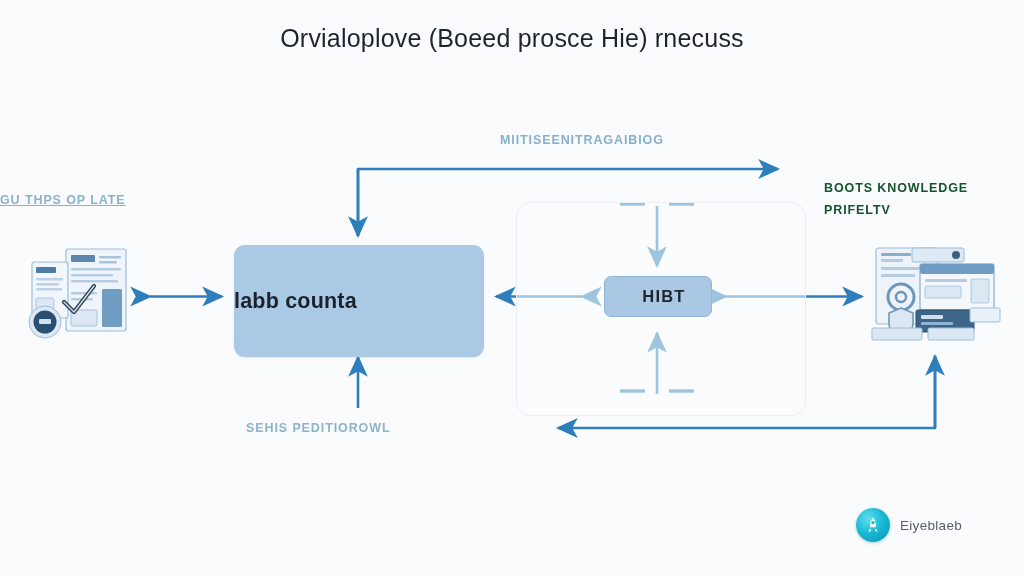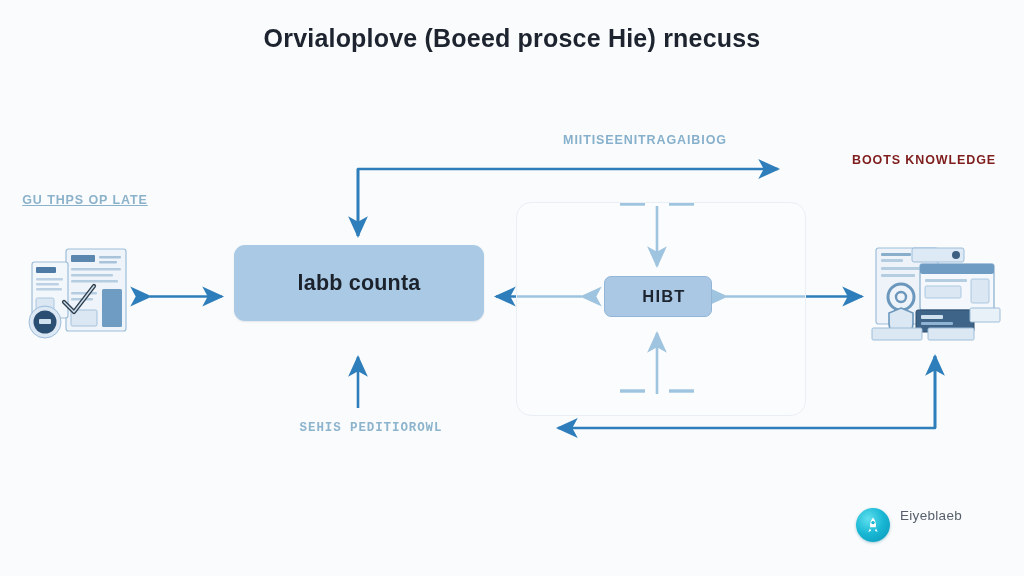--- a/index.html
+++ b/index.html
@@ -17,29 +17,29 @@
   }
 
   
   #diagram-title {
     position: absolute;
     left: 0;
     top: 24px;
     width: 1024px;
     text-align: center;
     font-size: 25px;
-    font-weight: 700;
+    font-weight: 400;
     color: #1d2430;
     letter-spacing: 0.2px;
   }
 
   
   .edge-label {
     position: absolute;
-    text-align: center;
+    text-align: left;
     color: #7aa7c7;
     font-size: 12.5px;
     font-weight: 700;
     letter-spacing: 0.9px;
     line-height: 1.72;
     text-transform: uppercase;
   }
   #label-top-loop {
     left: 500px;
     top: 130px;
@@ -48,45 +48,44 @@
   }
   #label-left-input {
     left: 0px;
     top: 190px;
     width: 170px;
     color: #8bb2cb;
     text-decoration: underline;
   }
   #label-right-output {
     left: 824px;
-    top: 150px;
+    top: 178px;
     width: 200px;
-    color: #7f1d1d;
+    color: #14532d;
   }
   #label-bottom-loop {
     left: 246px;
     top: 418px;
     width: 250px;
     color: #8cb4cd;
-    font-family: Liberation Mono, monospace;
   }
 
   
   #node-main {
     position: absolute;
     left: 234px;
     top: 245px;
     width: 250px;
-    height: 76px;
+    height: 112px;
     background: #a9c9e5;
     border-radius: 11px;
     box-shadow: 0 1px 2px rgba(60,90,120,0.13);
     display: flex;
     align-items: center;
-    justify-content: center;
+    justify-content: flex-start;
   }
   #node-main-label {
     font-size: 21.5px;
     font-weight: 700;
     color: #1b222c;
     letter-spacing: 0.2px;
   }
 
   
   #group-container {
@@ -138,21 +137,21 @@
   }
   #icon-docs { left: 16px; top: 246px; width: 114px; height: 98px; }
   #icon-dashboards { left: 868px; top: 244px; width: 136px; height: 102px; }
 
   
   #legend {
     position: absolute;
     left: 856px;
     top: 508px;
     display: flex;
-    align-items: flex-start;
+    align-items: center;
     gap: 10px;
   }
   #legend-badge {
     width: 34px;
     height: 34px;
     border-radius: 50%;
     background: radial-gradient(circle at 36% 32%, #5fe0ef 0%, #18b7d4 48%, #0c93b6 100%);
     display: flex;
     align-items: center;
     justify-content: center;
@@ -233,20 +232,21 @@
   <div id="label-top-loop" class="edge-label">
     <div>MIITISEENITRAGAIBIOG</div>
   </div>
 
   <div id="label-left-input" class="edge-label">
     <div>GU THPS OP LATE</div>
   </div>
 
   <div id="label-right-output" class="edge-label">
     <div>BOOTS KNOWLEDGE</div>
+    <div>PRIFELTV</div>
   </div>
 
   <div id="label-bottom-loop" class="edge-label">
     <div>SEHIS PEDITIOROWL</div>
   </div>
 
   <div id="icon-docs" class="icon-cluster">
     <svg width="114" height="98" viewBox="0 0 114 98" xmlns="http://www.w3.org/2000/svg">
 
       <rect x="50" y="3" width="60" height="82" rx="2.5" fill="#eef4fa" stroke="#9dbdd9" stroke-width="1.2"></rect>

